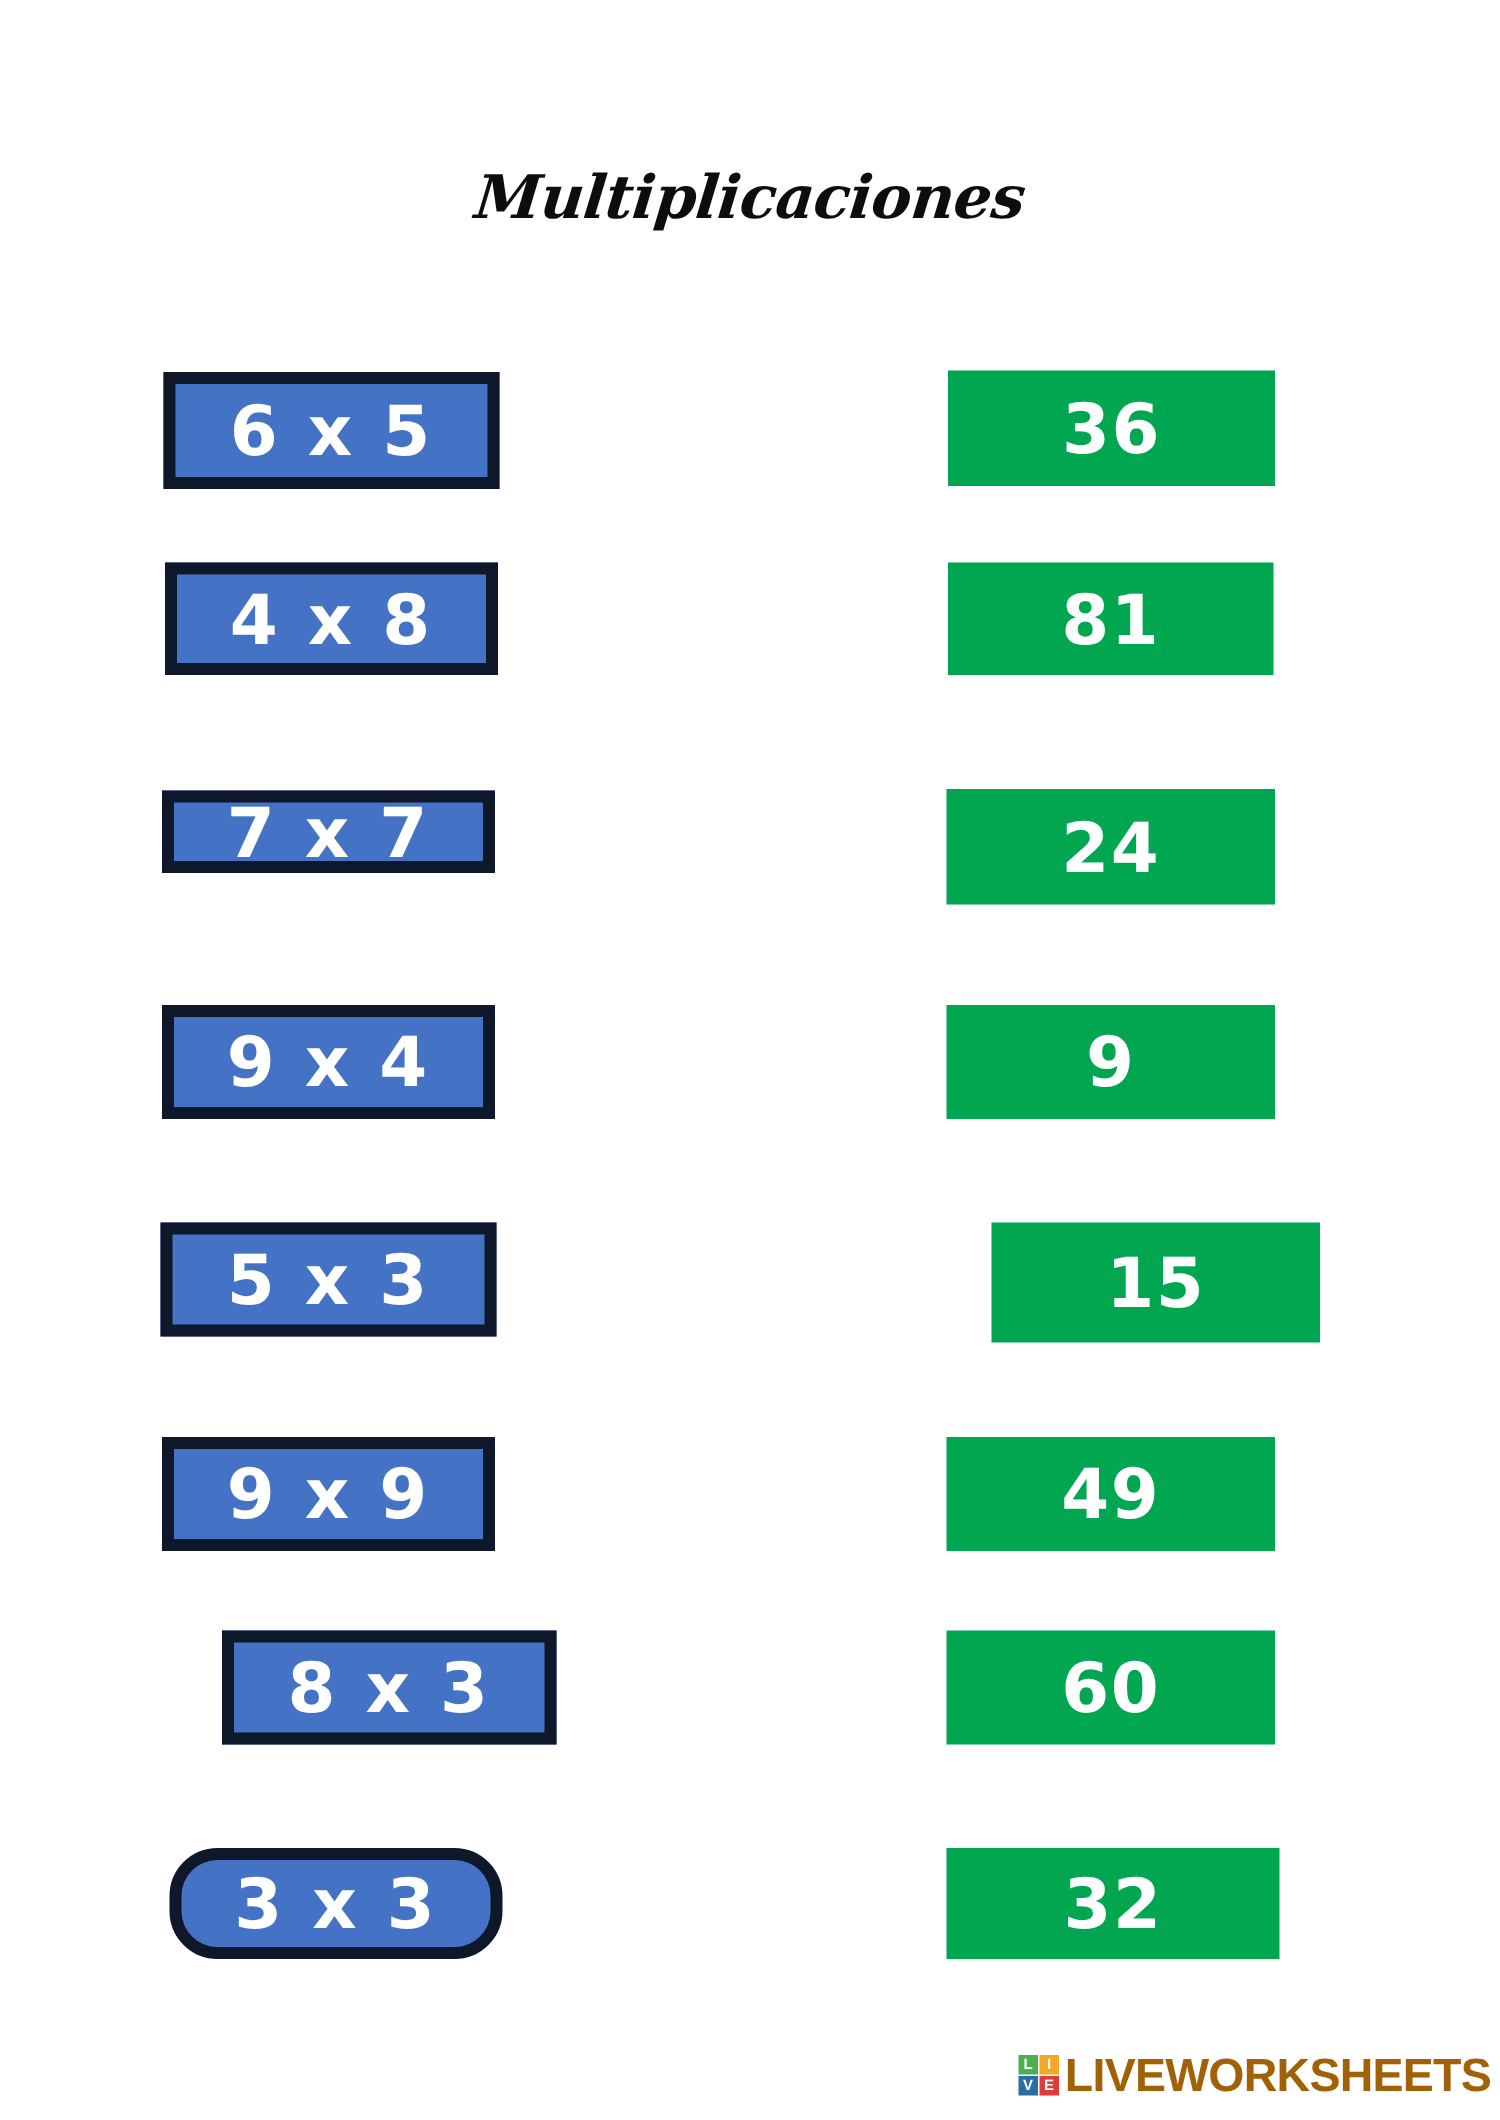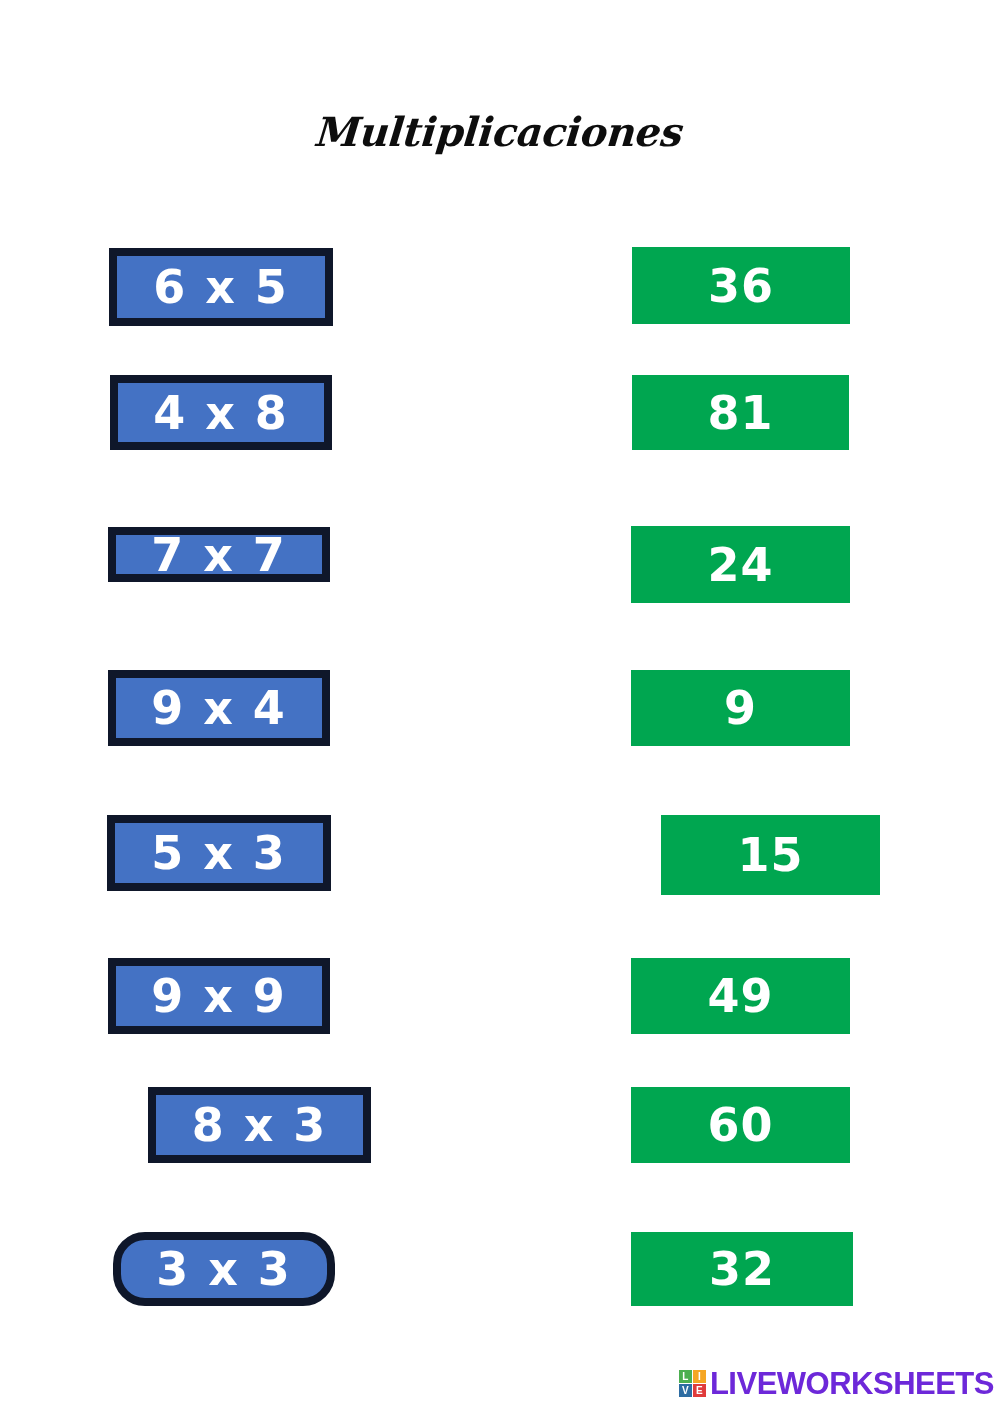--- a/index.html
+++ b/index.html
@@ -94,21 +94,21 @@
   }
   .t-l { background: #4caf50; }
   .t-i { background: #f5a623; }
   .t-v { background: #2d6ca2; }
   .t-e { background: #e03b3b; }
 
   .logo-text {
     font-family: "Liberation Sans", sans-serif;
     font-weight: 700;
     font-size: 31px;
-    color: #6d28d9;
+    color: #a16207;
     letter-spacing: -0.5px;
     line-height: 1;
   }
 </style>
 </head>
 <body>
 
 <div id="page">
 
   <div class="title">Multiplicaciones</div>

